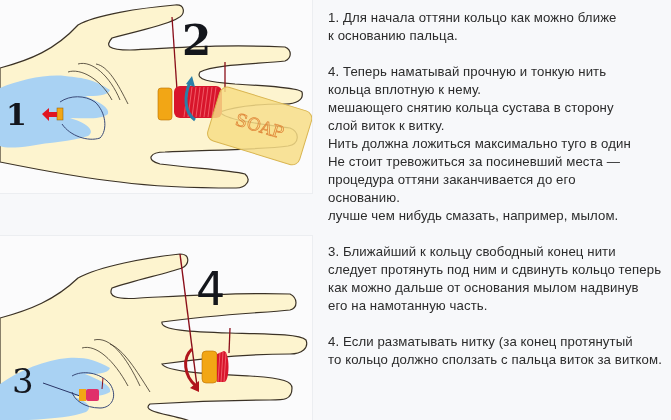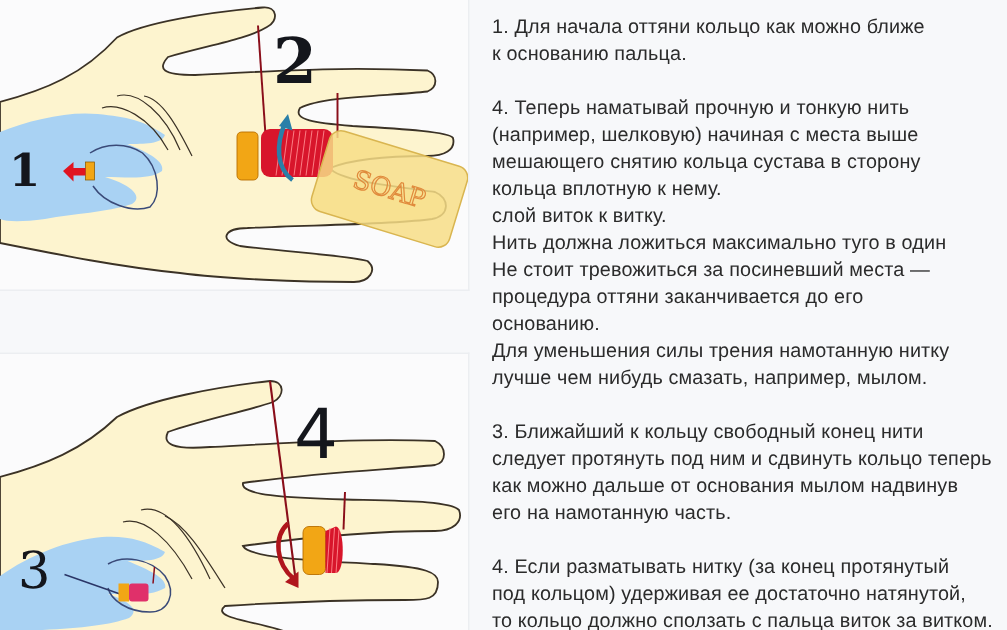--- a/index.html
+++ b/index.html
@@ -110,37 +110,34 @@
 </div>
 
 <div class="instructions">
   <div>
     <p>1. Для начала оттяни кольцо как можно ближе</p>
     <p>к основанию пальца.</p>
   </div>
   <div class="gap"></div>
   <div>
     <p>4. Теперь наматывай прочную и тонкую нить</p>
-    <p>(например, шелковую) начиная с места выше</p>
+    <p>кольца вплотную к нему.</p>
     <p>мешающего снятию кольца сустава в сторону</p>
-    <p>кольца вплотную к нему.</p>
     <p>слой виток к витку.</p>
     <p>Нить должна ложиться максимально туго в один</p>
     <p>Не стоит тревожиться за посиневший места —</p>
     <p>процедура оттяни заканчивается до его</p>
     <p>основанию.</p>
-    <p>Для уменьшения силы трения намотанную нитку</p>
     <p>лучше чем нибудь смазать, например, мылом.</p>
   </div>
   <div class="gap"></div>
   <div>
     <p>3. Ближайший к кольцу свободный конец нити</p>
     <p>следует протянуть под ним и сдвинуть кольцо теперь</p>
     <p>как можно дальше от основания мылом надвинув</p>
     <p>его на намотанную часть.</p>
   </div>
   <div class="gap"></div>
   <div>
     <p>4. Если разматывать нитку (за конец протянутый</p>
-    <p>под кольцом) удерживая ее достаточно натянутой,</p>
     <p>то кольцо должно сползать с пальца виток за витком.</p>
   </div>
 </div>
 
 </body></html>

